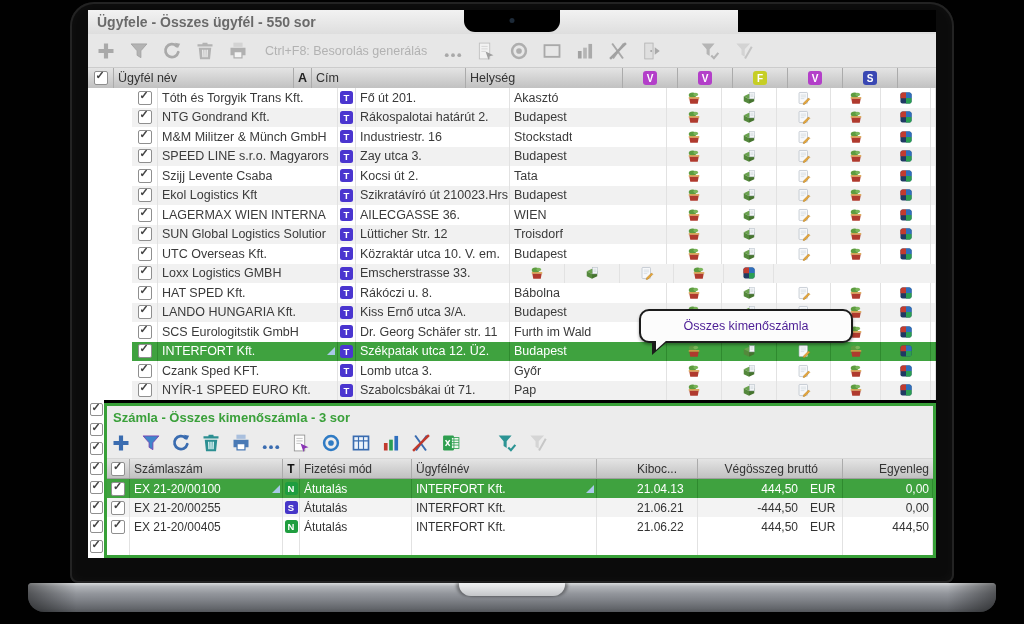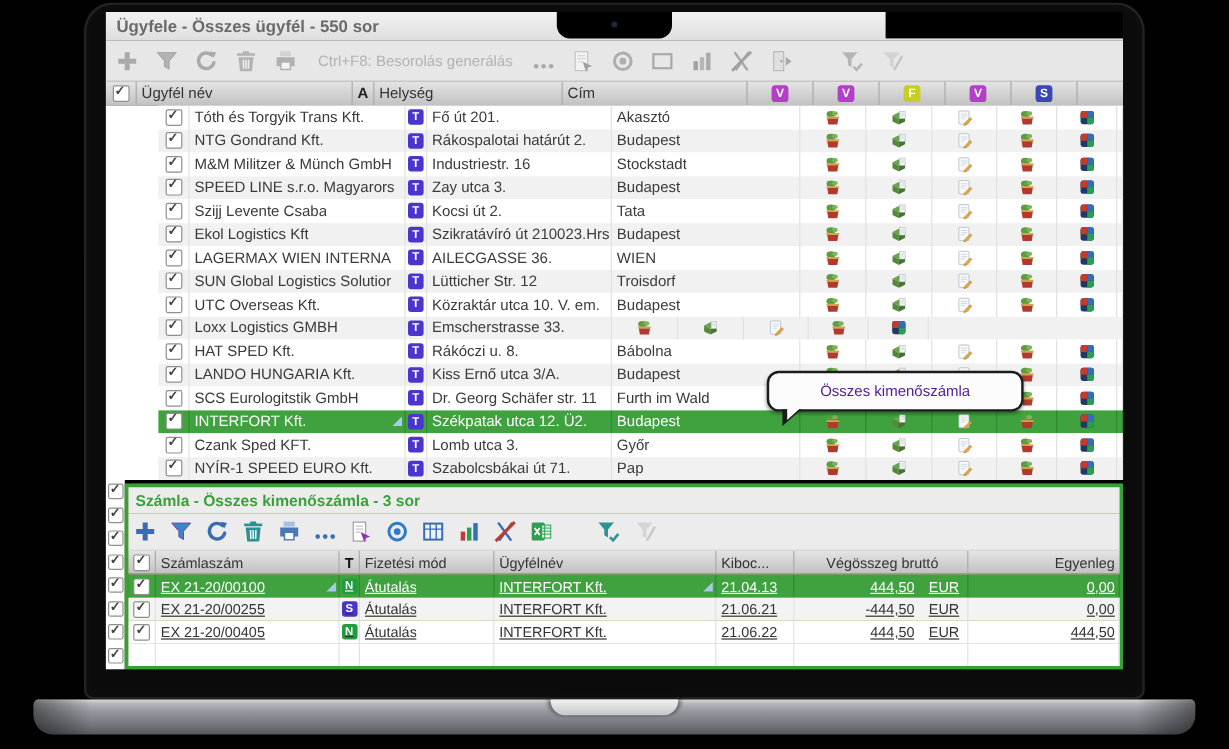--- a/index.html
+++ b/index.html
@@ -80,39 +80,39 @@
   .tooltip::before{content:"";position:absolute;left:11px;bottom:-14px;border-style:solid;
            border-width:14px 16px 0 0;border-color:#1c1c1c transparent transparent transparent;}
   .tooltip::after{content:"";position:absolute;left:15px;bottom:-9px;border-style:solid;
            border-width:10px 11px 0 0;border-color:#fcfcfc transparent transparent transparent;}
 
   
   .leftstrip{position:absolute;left:0;top:390px;width:16px;height:158px;background:#fff;display:flex;flex-direction:column;}
   .leftstrip .cell{height:19.5px;display:flex;align-items:center;justify-content:center;flex:none;}
 
   
-  .panel{position:absolute;left:16px;top:393px;width:832px;height:155px;border:3px solid #38a038;background:#4d7c0f;
+  .panel{position:absolute;left:16px;top:393px;width:832px;height:155px;border:3px solid #38a038;background:#bef264;
          box-sizing:border-box;z-index:10;}
   .panel-title{height:22px;background:#ececec;display:flex;align-items:center;font-weight:bold;font-size:13px;color:#3aa03a;padding-left:6px;}
   .panel-toolbar{height:30px;background:#ececec;display:flex;align-items:center;padding-left:4px;border-bottom:1px solid #d6d6d6;}
   .panel-toolbar .tbicon{margin-right:10px;}
   .panel-head{height:19px;display:flex;background:linear-gradient(#e4e4e4,#c1c1c1);border-bottom:1px solid #9e9e9e;font-size:12px;color:#333;}
   .phc{border-right:1px solid #ababab;box-sizing:border-box;display:flex;align-items:center;padding-left:4px;height:100%;overflow:hidden;white-space:nowrap;}
   .pw-check{width:23px;justify-content:center;padding-left:0;}
   .pw-num{width:153px;}
   .pw-t{width:17px;justify-content:center;padding-left:0;font-weight:bold;color:#111;}
   .pw-pay{width:112px;}
   .pw-cust{width:185px;}
-  .pw-date{width:65px;}
+  .pw-date{width:65px;margin-left:36px;}
   .pw-gross{width:145px;}
   .pw-bal{flex:1;border-right:none;}
   .phc.right{justify-content:flex-end;padding-right:4px;}
   .phc.grossh{justify-content:flex-end;padding-right:24px;}
 
-  .prow{display:flex;height:19px;font-size:12px;color:#333;background:#fff;align-items:stretch;text-decoration:underline;}
+  .prow{display:flex;height:19px;font-size:12px;color:#333;background:#fff;align-items:stretch;}
   .prow:nth-child(even){background:#f3f3f3;}
   .prow.selected{background:#3fa23f;color:#fff;}
   .pc{border-right:1px solid #e2e2e2;box-sizing:border-box;display:flex;align-items:center;padding-left:4px;overflow:hidden;white-space:nowrap;}
   .pc.pw-check,.pc.pw-t{padding-left:0;justify-content:center;}
   .prow.selected .pc{border-right-color:#2f8a2f;}
   .kbadge{width:13px;height:13px;border-radius:2.5px;color:#fff;font-size:9.5px;font-weight:bold;
           display:flex;align-items:center;justify-content:center;flex:none;}
   .kbadge.k-n{background:#1f9d3f;}
   .kbadge.k-s{background:#4636c8;}
   .gv{flex:1;text-align:right;overflow:hidden;}
@@ -315,22 +315,22 @@
           </span>
         </div>
     </div>
 
     <div class="thead">
       <div class="hc w-check">
           <span class="cb"></span>
         </div>
       <div class="hc w-name">Ügyfél név</div>
       <div class="hc w-t">A</div>
+      <div class="hc w-addr">Cím</div>
       <div class="hc w-city">Helység</div>
-      <div class="hc w-addr">Cím</div>
       <div class="contents">
         
       <div class="hc w-f1">
             <span class="chip k-v">V</span>
           </div><div class="hc w-f1">
             <span class="chip k-v">V</span>
           </div><div class="hc w-f1">
             <span class="chip k-f">F</span>
           </div><div class="hc w-f1">
             <span class="chip k-v">V</span>

